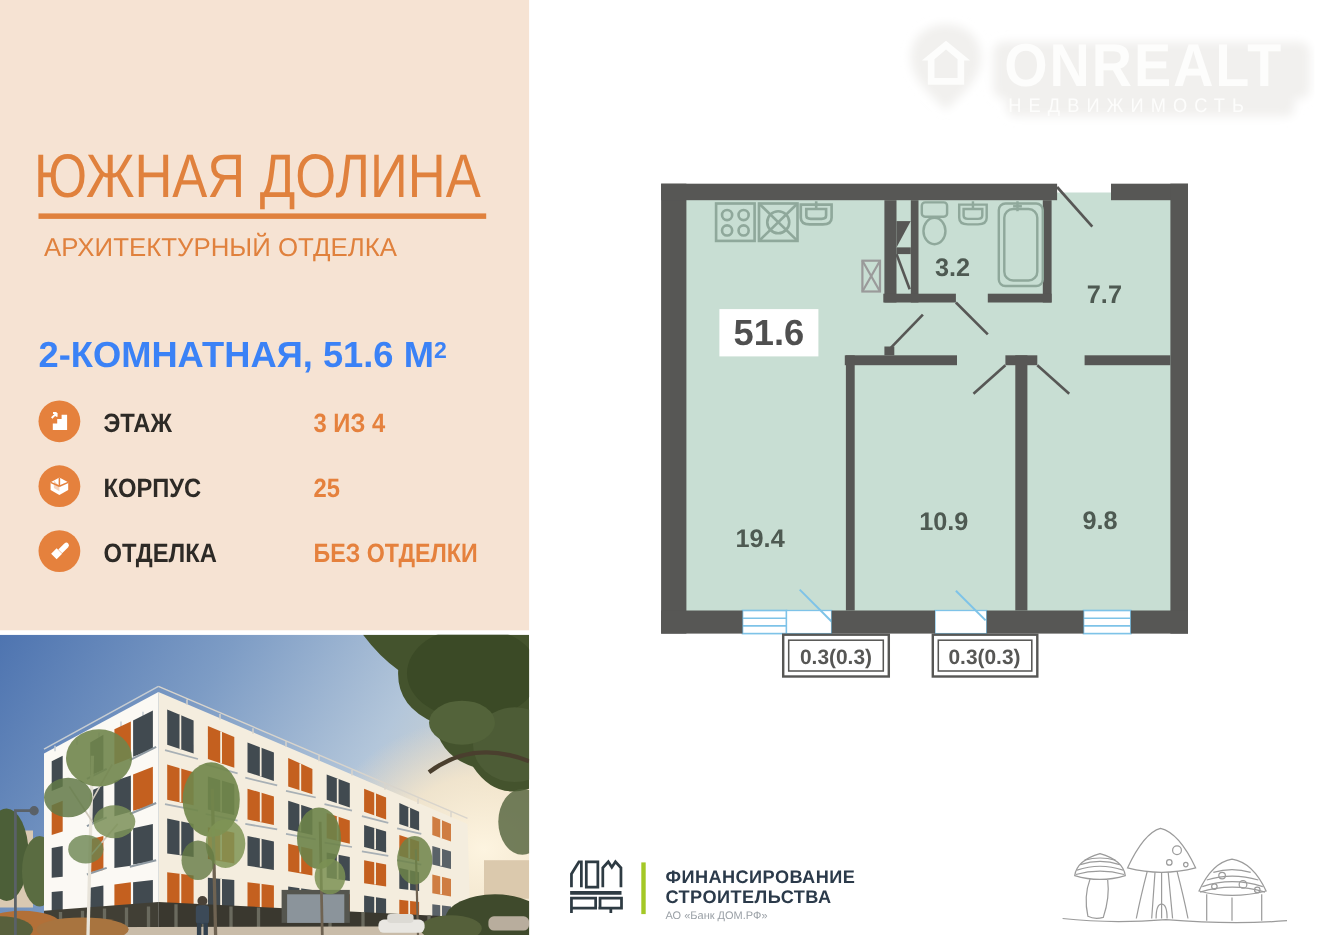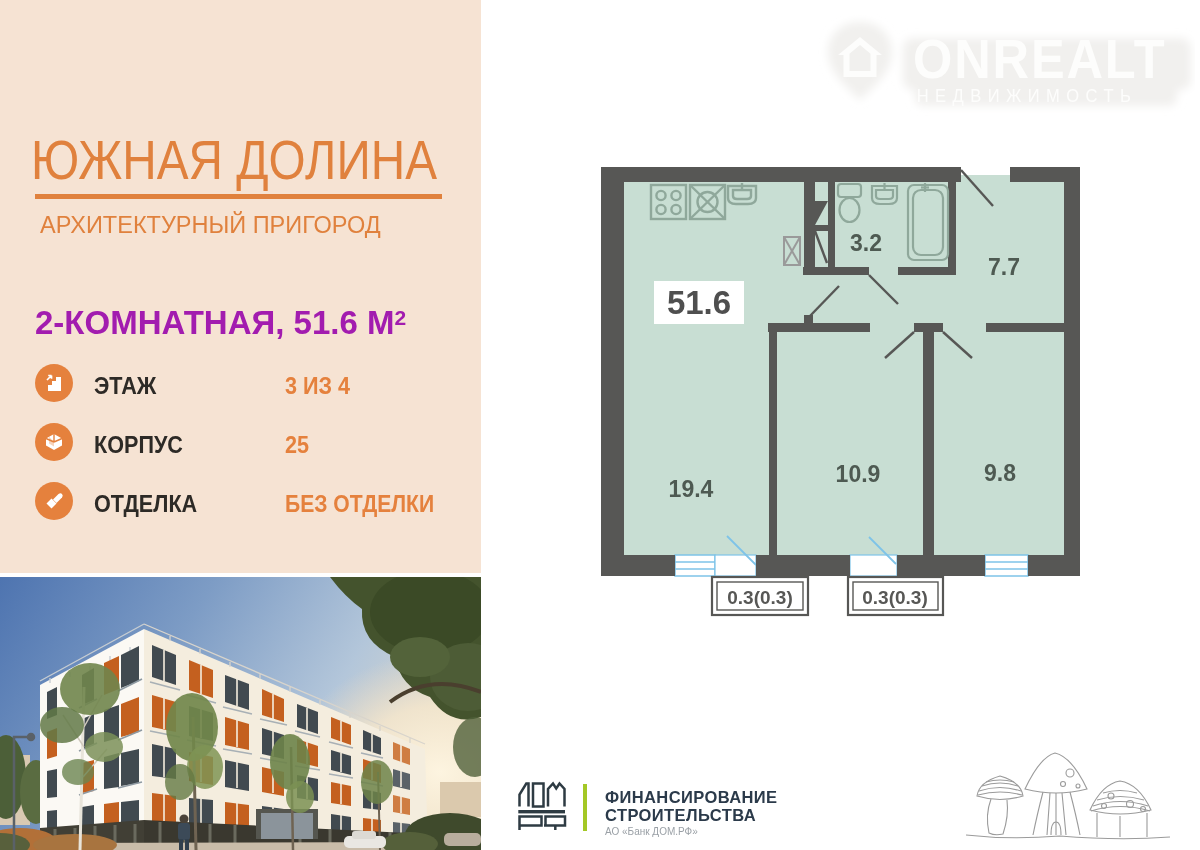--- a/index.html
+++ b/index.html
@@ -9,23 +9,23 @@
 </style>
 </head>
 <body>
 
 <div class="abs" style="left:0;top:0;width:481px;height:573px;background:#f6e3d3;"></div>
 
 <div class="abs" style="left:31px;top:127px;color:#e0813d;font-size:56px;font-weight:400;letter-spacing:0px;white-space:nowrap;transform:scaleX(0.852);transform-origin:0 0;">ЮЖНАЯ ДОЛИНА</div>
 
 <div class="abs" style="left:35px;top:194px;width:407px;height:5px;background:#e0813d;"></div>
 
-<div class="abs" style="left:40px;top:212px;color:#e0813d;font-size:23.5px;font-weight:500;letter-spacing:0px;white-space:nowrap;transform:scaleX(1);transform-origin:0 0;">АРХИТЕКТУРНЫЙ ПРИГОРОД</div>
-
-<div class="abs" style="left:35px;top:304px;color:#a21caf;font-size:33px;font-weight:700;white-space:nowrap;">2-КОМНАТНАЯ, 51.6 М<span style="font-size:21px;vertical-align:9px;">2</span></div>
+<div class="abs" style="left:40px;top:212px;color:#e0813d;font-size:23.5px;font-weight:500;letter-spacing:0px;white-space:nowrap;transform:scaleX(1);transform-origin:0 0;">АРХИТЕКТУРНЫЙ ОТДЕЛКА</div>
+
+<div class="abs" style="left:35px;top:304px;color:#3b82f6;font-size:33px;font-weight:700;white-space:nowrap;">2-КОМНАТНАЯ, 51.6 М<span style="font-size:21px;vertical-align:9px;">2</span></div>
 
 <div class="abs" style="left:35px;top:364px;width:38px;height:38px;border-radius:50%;background:#e5813d;"></div>
 <svg class="abs" style="left:43px;top:372px;" width="22" height="22" viewBox="0 0 22 22">
   <path d="M5 19 L5 13 L9 13 L9 9 L13 9 L13 5 L18 5 L18 19 Z" fill="#ffffff"></path>
   <path d="M4 8 L8.5 3.5 M8.5 3.5 L5.2 3.5 M8.5 3.5 L8.5 6.8" stroke="#ffffff" stroke-width="1.7" fill="none"></path>
 </svg>
 
 <div class="abs" style="left:94px;top:372px;color:#2d2a26;font-size:24px;font-weight:700;transform:scaleX(0.9);transform-origin:0 0;white-space:nowrap;">ЭТАЖ</div>
 
 <div class="abs" style="left:285px;top:372px;color:#e5813d;font-size:24px;font-weight:700;transform:scaleX(0.9);transform-origin:0 0;white-space:nowrap;">3 ИЗ 4</div>

